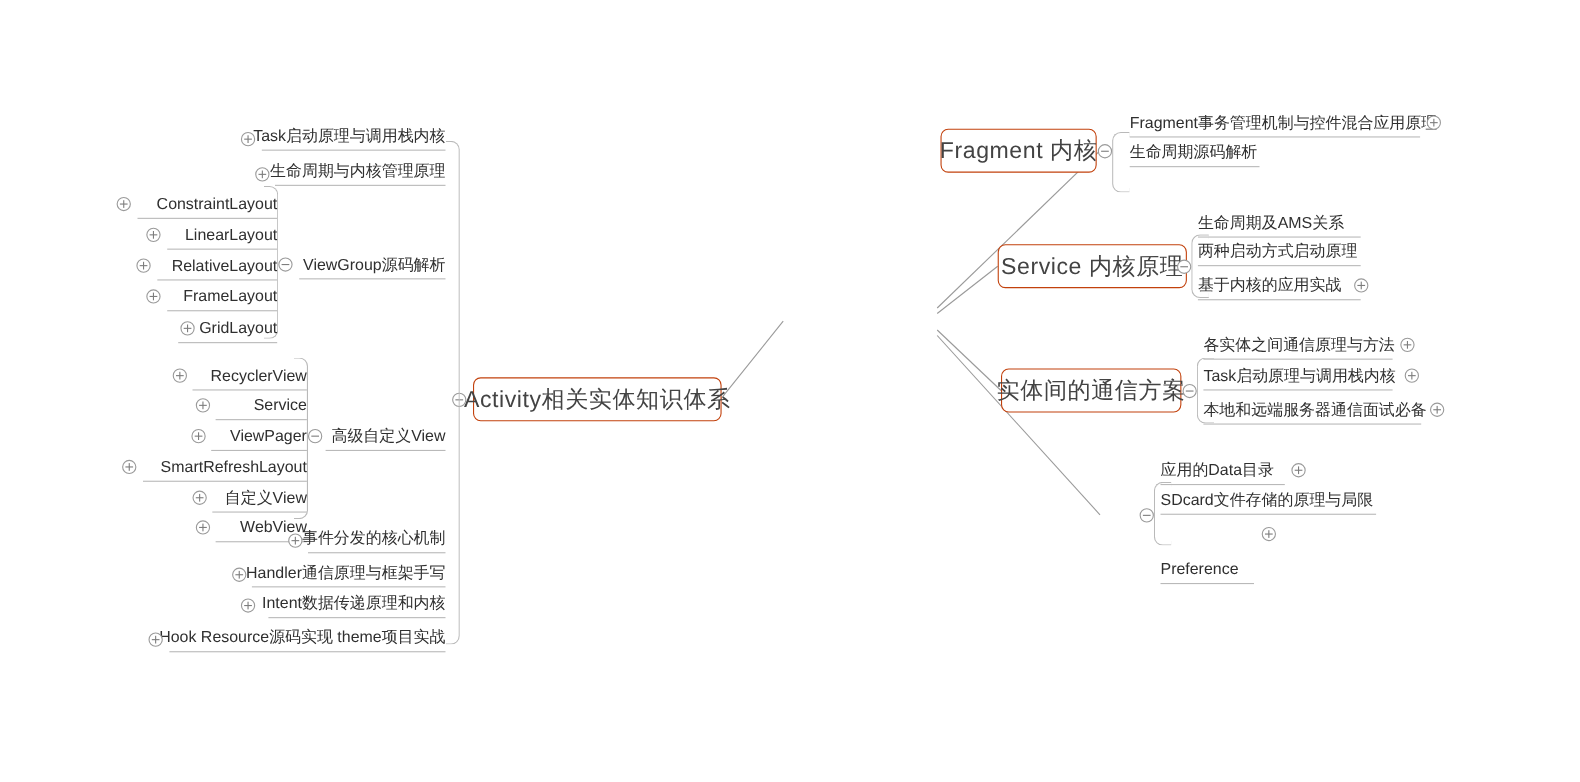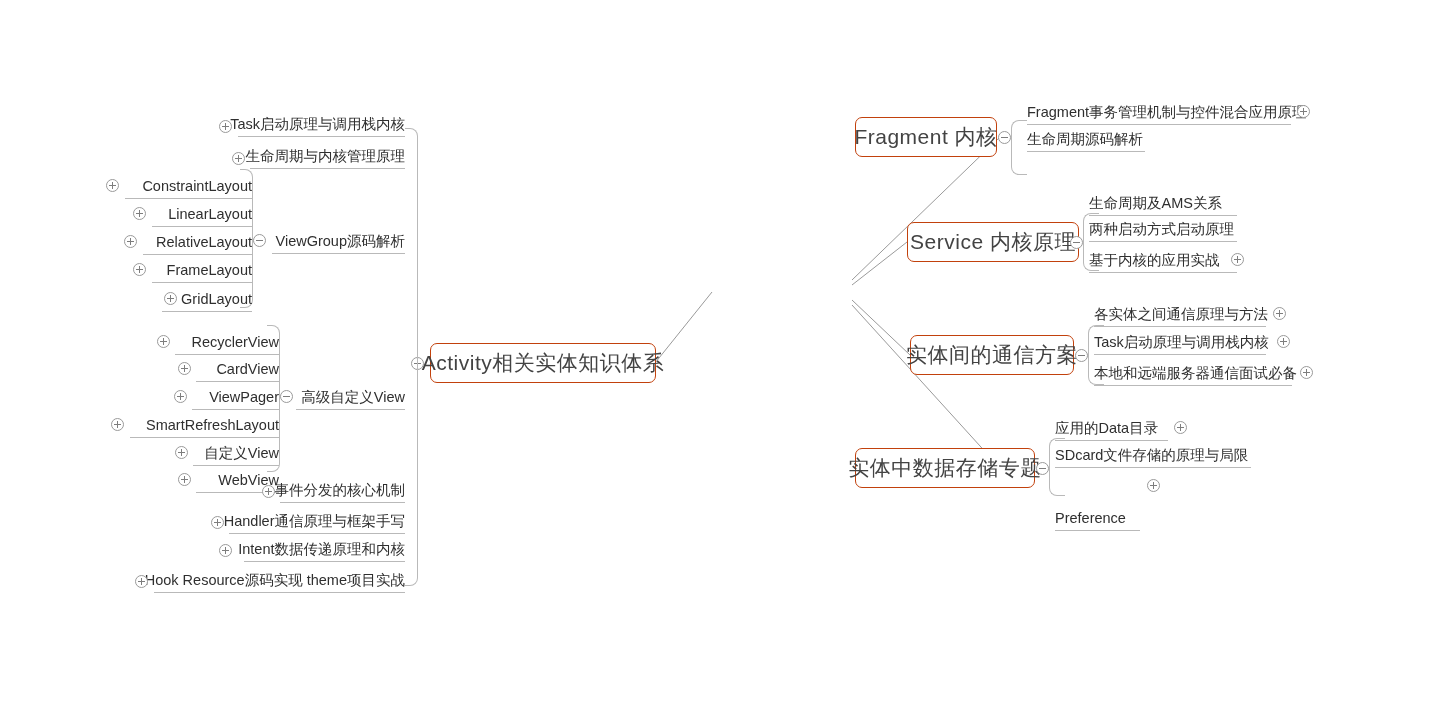--- a/index.html
+++ b/index.html
@@ -141,23 +141,20 @@
   <div class="leaf r" style="left:1094px;top:331px;width:172px;">
     <span class="ltext">Task启动原理与调用栈内核</span>
   </div>
   <div class="tg plus" style="left:1277px;top:335px;"></div>
 
   <div class="leaf r" style="left:1094px;top:362px;width:198px;">
     <span class="ltext">本地和远端服务器通信面试必备</span>
   </div>
   <div class="tg plus" style="left:1300px;top:366px;"></div>
 
-  <div class="node lvl1" style="left:855px;top:448px;width:180px;height:40px;">
-    <span>实体中数据存储专题</span>
-  </div>
   <div class="tg minus" style="left:1036px;top:462px;"></div>
   <div class="brk right" style="left:1049px;top:438px;width:16px;height:58px;"></div>
 
   <div class="leaf r" style="left:1055px;top:417px;width:113px;">
     <span class="ltext">应用的Data目录</span>
   </div>
   <div class="tg plus" style="left:1174px;top:421px;"></div>
 
   <div class="leaf r" style="left:1055px;top:444px;width:196px;">
     <span class="ltext">SDcard文件存储的原理与局限</span>
@@ -221,21 +218,21 @@
   </div>
   <div class="tg minus" style="left:280px;top:390px;"></div>
   <div class="brk left" style="left:267px;top:325px;width:13px;height:147px;"></div>
 
   <div class="leaf l" style="left:175px;top:331px;width:104px;">
     <span class="ltext">RecyclerView</span>
   </div>
   <div class="tg plus" style="left:157px;top:335px;"></div>
 
   <div class="leaf l" style="left:196px;top:358px;width:83px;">
-    <span class="ltext">CardView</span>
+    <span class="ltext">Service</span>
   </div>
   <div class="tg plus" style="left:178px;top:362px;"></div>
 
   <div class="leaf l" style="left:192px;top:386px;width:87px;">
     <span class="ltext">ViewPager</span>
   </div>
   <div class="tg plus" style="left:174px;top:390px;"></div>
 
   <div class="leaf l" style="left:130px;top:414px;width:149px;">
     <span class="ltext">SmartRefreshLayout</span>

